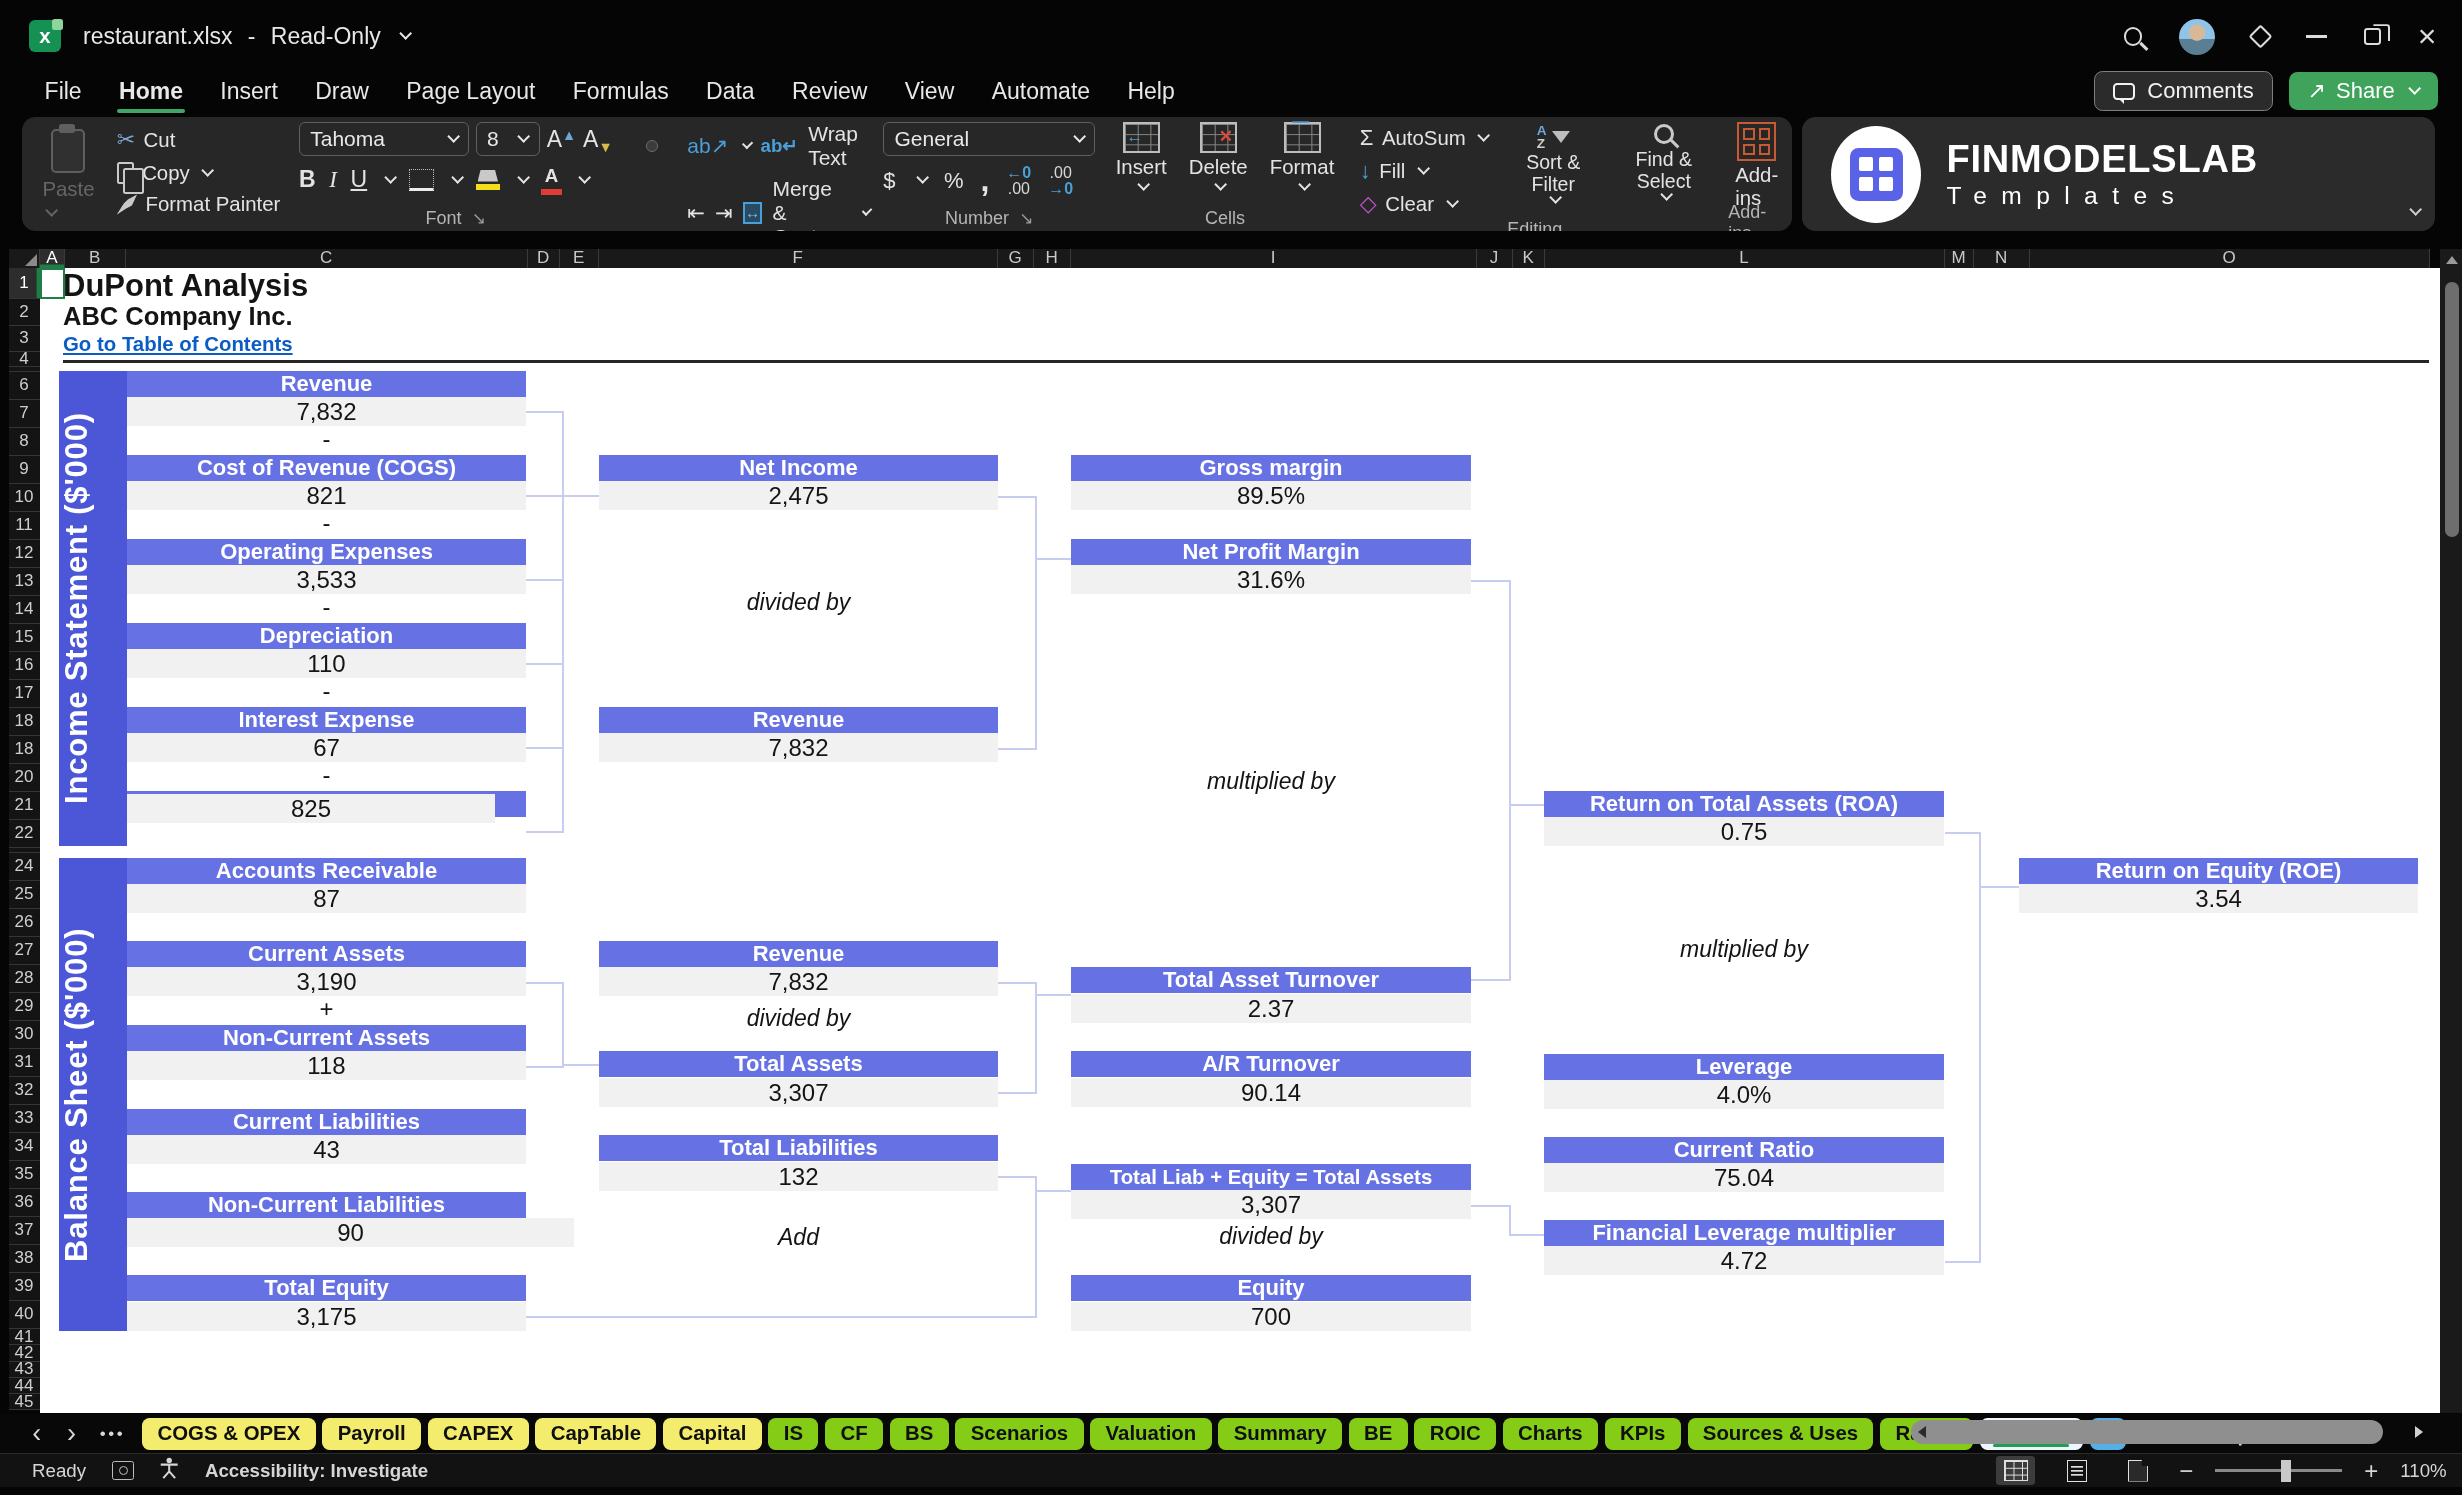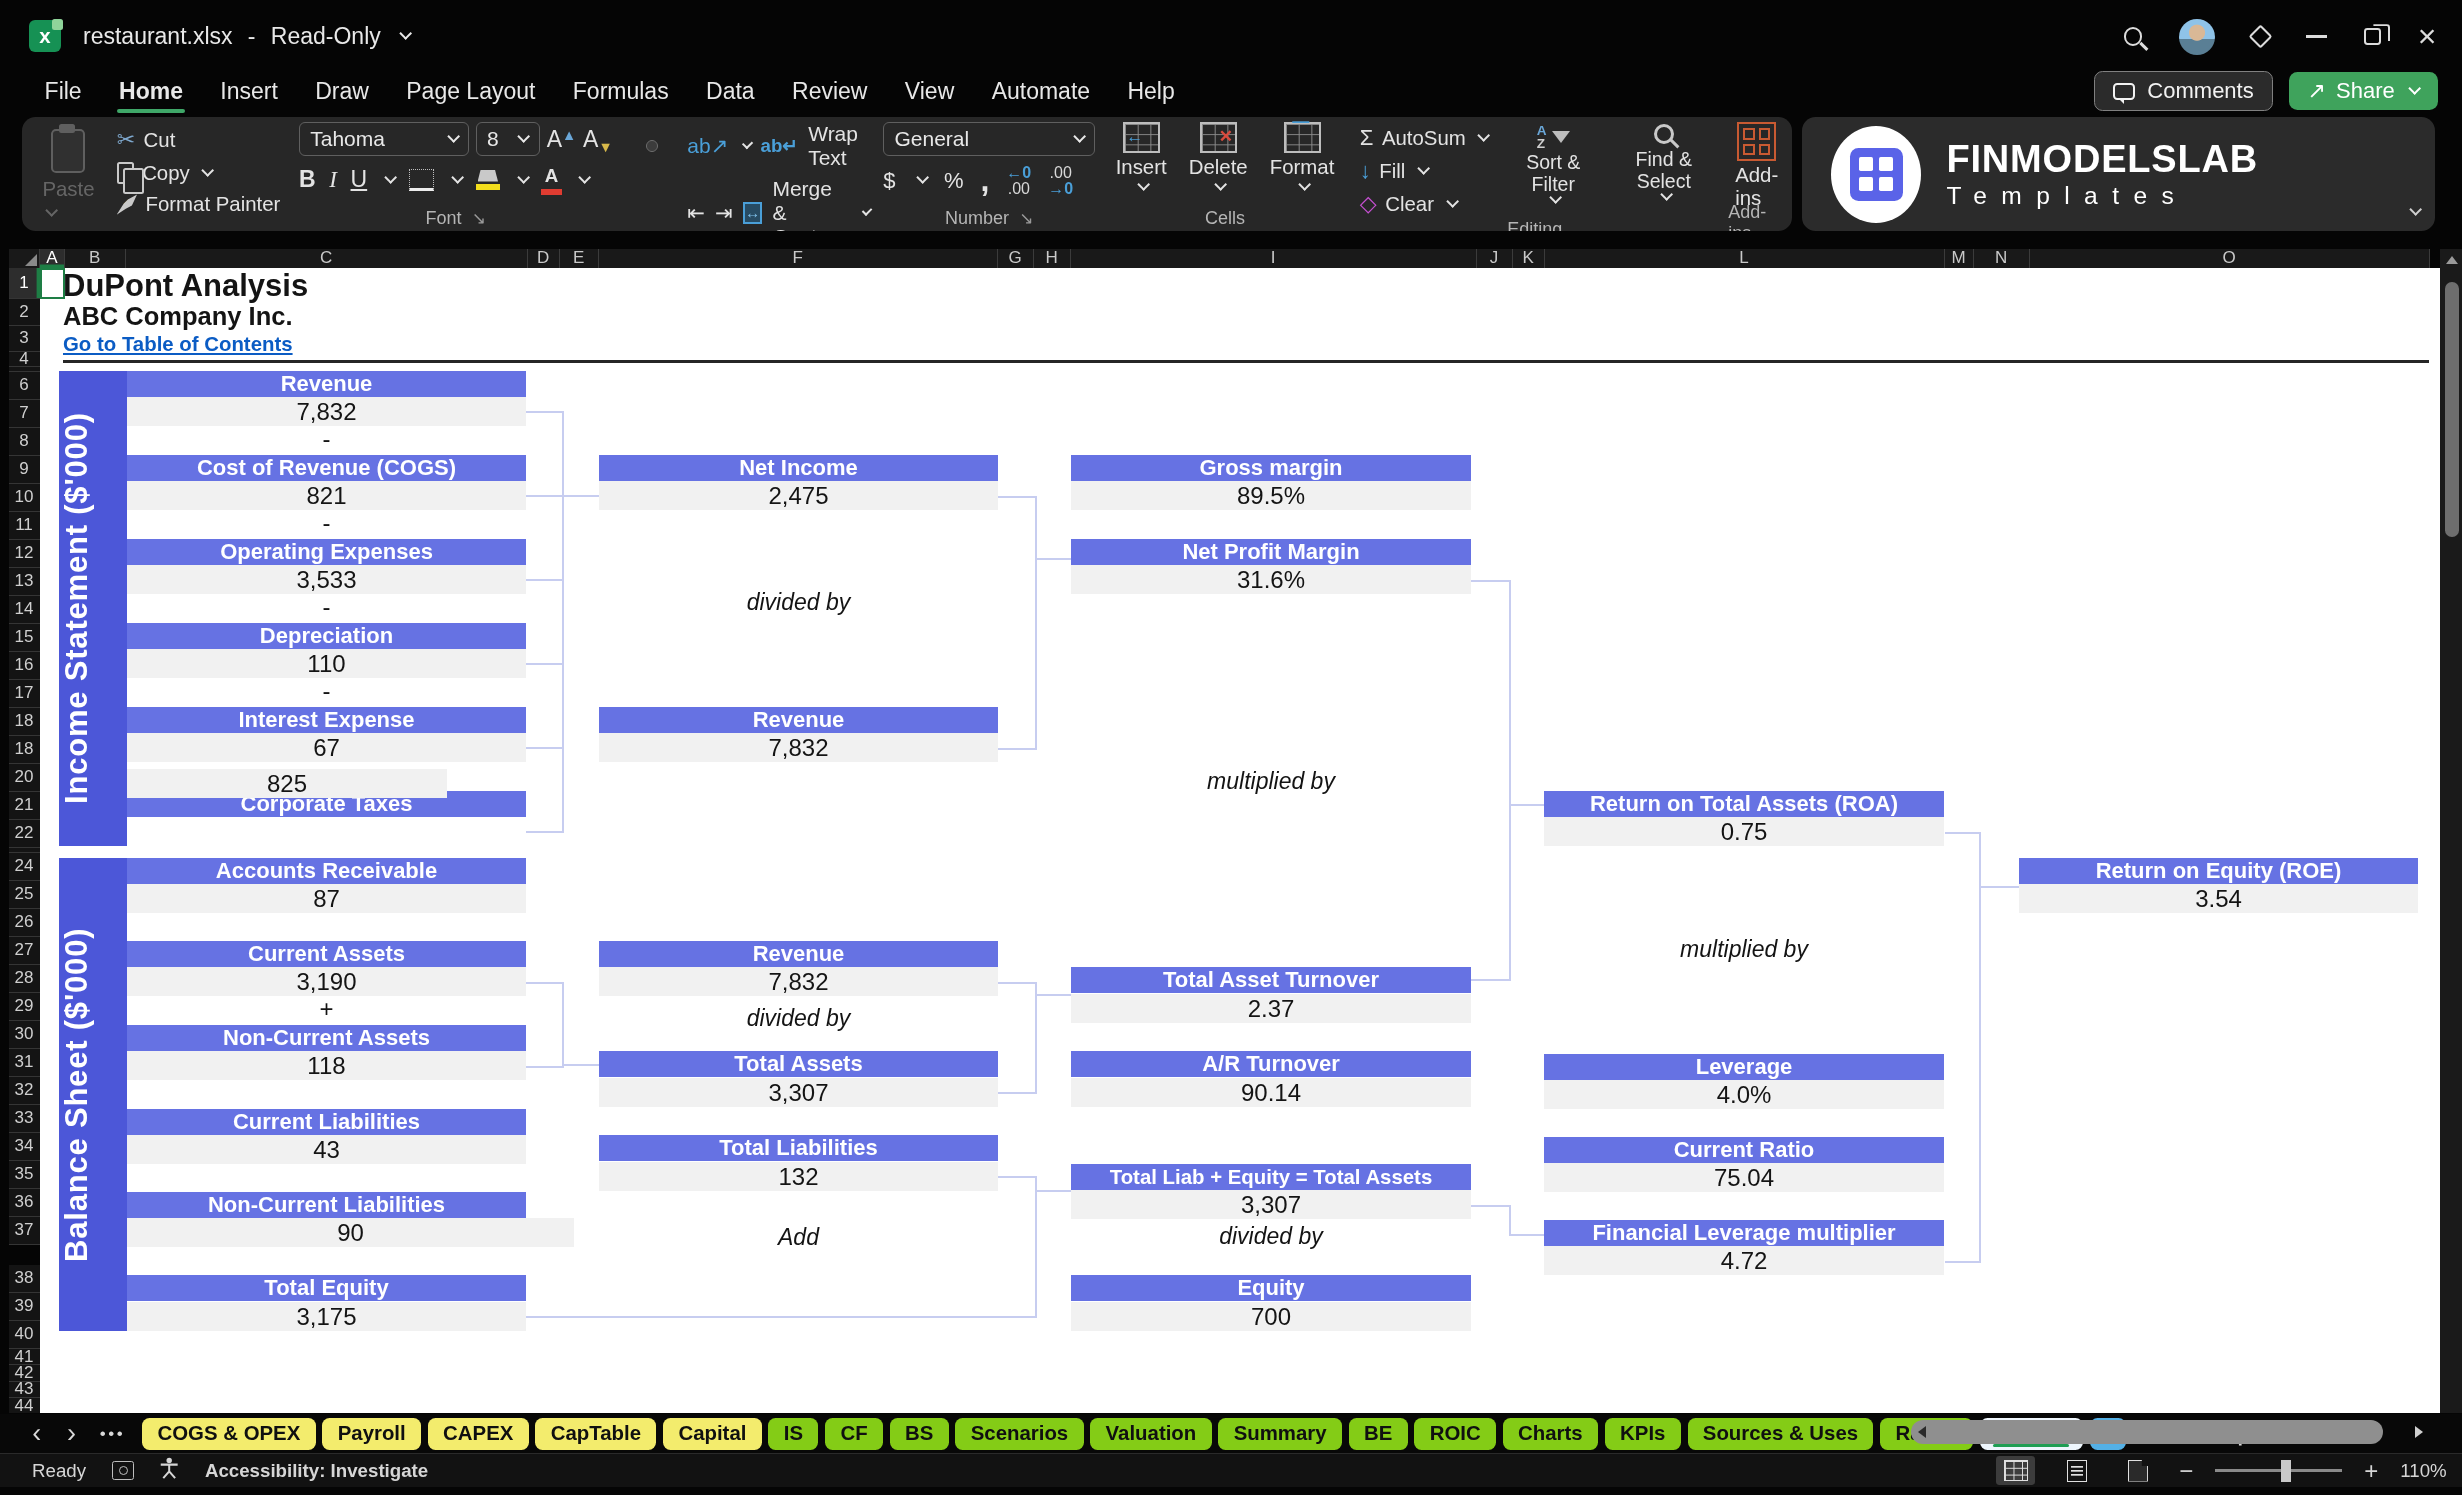--- a/index.html
+++ b/index.html
@@ -492,21 +492,21 @@
       <div class="rowh" style="height: 28px;">28</div>
       <div class="rowh" style="height: 28px;">29</div>
       <div class="rowh" style="height: 28px;">30</div>
       <div class="rowh" style="height: 28px;">31</div>
       <div class="rowh" style="height: 28px;">32</div>
       <div class="rowh" style="height: 28px;">33</div>
       <div class="rowh" style="height: 28px;">34</div>
       <div class="rowh" style="height: 28px;">35</div>
       <div class="rowh" style="height: 28px;">36</div>
       <div class="rowh" style="height: 28px;">37</div>
-      <div class="rowh" style="height: 28px; margin-top: 20px;">38</div>
+      <div class="rowh" style="height: 28px;">38</div>
       <div class="rowh" style="height: 28px;">39</div>
       <div class="rowh" style="height: 28px;">40</div>
       <div class="rowh" style="height: 16.3px;">41</div>
       <div class="rowh" style="height: 16.3px; text-align: center;">42</div>
       <div class="rowh" style="height: 16.3px;">43</div>
       <div class="rowh" style="height: 16.3px;">44</div>
       <div class="rowh" style="height: 16.3px;">45</div>
     </div>
   <div class="sheet"></div>
   <div class="a1sel"></div>
@@ -563,21 +563,21 @@
   <div class="hdr" style="left:127px;top:539px;width:399px">Operating Expenses</div>
   <div class="val" style="left:127px;top:565px;width:399px">3,533</div>
   <div class="opm" style="left:127px;top:594px;width:399px">-</div>
   <div class="hdr" style="left:127px;top:623px;width:399px">Depreciation</div>
   <div class="val" style="left:127px;top:649px;width:399px">110</div>
   <div class="opm" style="left:127px;top:678px;width:399px">-</div>
   <div class="hdr" style="left:127px;top:707px;width:399px">Interest Expense</div>
   <div class="val" style="left:127px;top:733px;width:399px">67</div>
   <div class="opm" style="left:127px;top:762px;width:399px">-</div>
   <div class="hdr" style="left:127px;top:791px;width:399px">Corporate Taxes</div>
-  <div class="val" style="left:127px;top:769px;width:320px">825</div>
+  <div class="val" style="left:127px;top:794px;width:368px">825</div>
 
   <div class="hdr" style="left:599px;top:455px;width:399px">Net Income</div>
   <div class="val" style="left:599px;top:481px;width:399px">2,475</div>
   <div class="op" style="left:599px;top:585px;width:399px">divided by</div>
   <div class="hdr" style="left:599px;top:707px;width:399px">Revenue</div>
   <div class="val" style="left:599px;top:733px;width:399px">7,832</div>
 
   <div class="hdr" style="left:1071px;top:455px;width:400px">Gross margin</div>
   <div class="val" style="left:1071px;top:481px;width:400px">89.5%</div>
   <div class="hdr" style="left:1071px;top:539px;width:400px">Net Profit Margin</div>

